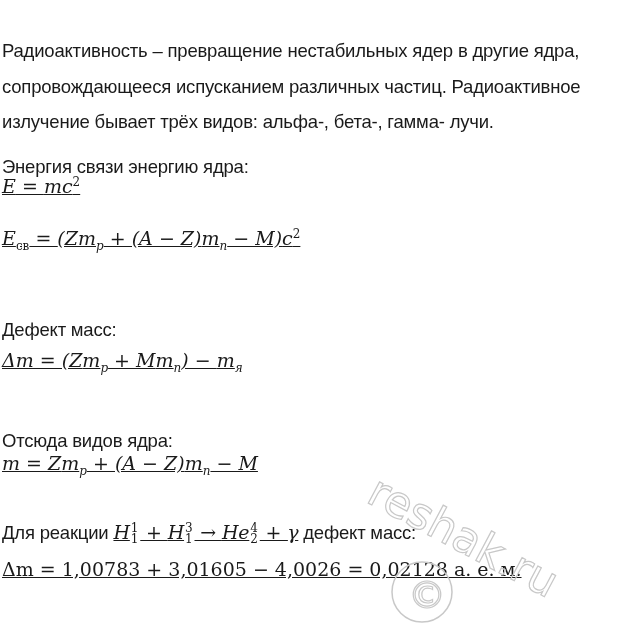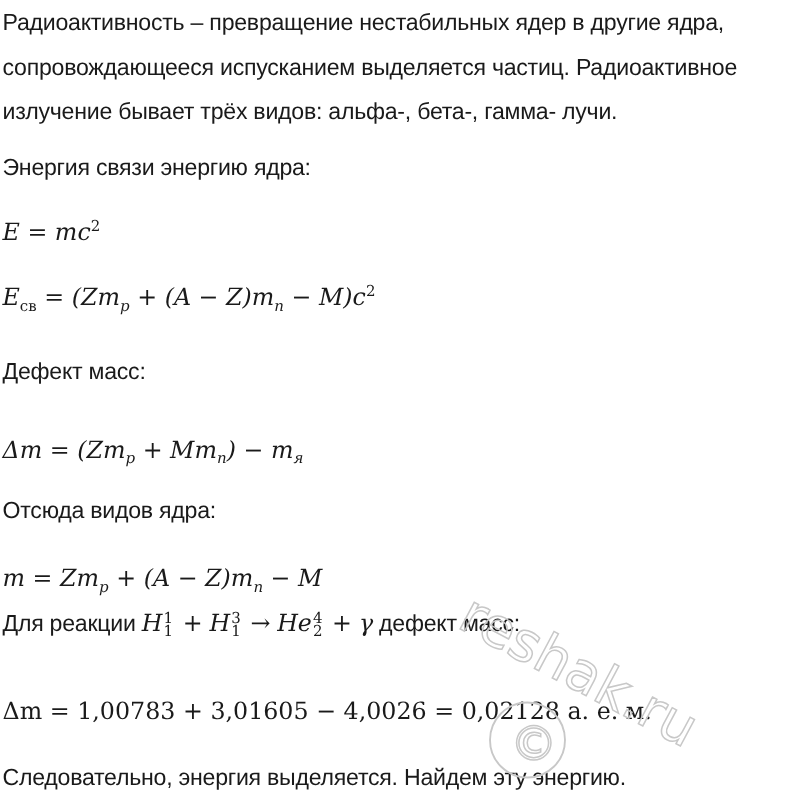--- a/index.html
+++ b/index.html
@@ -1,31 +1,31 @@
 <!DOCTYPE html>
 <html><head>
 <meta charset="utf-8">
 <style>
   html, body { margin:0; padding:0; background:#ffffff; }
   body { width:635px; height:632px; position:relative; overflow:hidden;
          font-family:"Liberation Serif","DejaVu Serif",serif; color:#1a1a1a; }
   .line { position:absolute; left:2px; white-space:nowrap; font-size:19.5px; line-height:24px; }
-  .para { font-family:"Liberation Sans","DejaVu Sans",sans-serif; font-size:18.5px; letter-spacing:-0.2px; }
-  .math { font-family:"DejaVu Serif","Liberation Serif",serif; font-size:19px; }
+  .para { font-family:"Liberation Sans","DejaVu Sans",sans-serif; font-size:18.5px; letter-spacing:-0.2px;margin-top:33px; }
+  .math { font-family:"DejaVu Serif","Liberation Serif",serif; font-size:19px;text-decoration:underline; }
   .math i { font-style:italic; }
   sub, sup { font-size:12px; line-height:0; }
   .ss { display:inline-block; vertical-align:middle; line-height:11px; font-size:12px; text-align:left; margin:0 2px 0 1px; }
   .ss span { display:block; }
   .wm { position:absolute; left:360px; top:470px; width:280px; height:170px; pointer-events:none; }
 </style>
 </head>
 <body>
 
 <div class="line para" style="top:6px">Радиоактивность – превращение нестабильных ядер в другие ядра,</div>
-<div class="line para" style="top:42px">сопровождающееся испусканием выделяется частиц. Радиоактивное</div>
+<div class="line para" style="top:42px">сопровождающееся испусканием различных частиц. Радиоактивное</div>
 <div class="line para" style="top:77px">излучение бывает трёх видов: альфа-, бета-, гамма- лучи.</div>
 
 <div class="line para" style="top:122px">Энергия связи энергию ядра:</div>
 
 <div class="line math" style="top:174px">
   <i>E</i><span> = </span><i>m</i><i>c</i><sup>2</sup>
 </div>
 
 <div class="line math" style="top:226px">
   <i>E</i><sub>св</sub><span> = </span><i>(Z</i><i>m</i><sub><i>p</i></sub><i> + (A − Z)</i><i>m</i><sub><i>n</i></sub><i> − M)</i><i>c</i><sup>2</sup>

